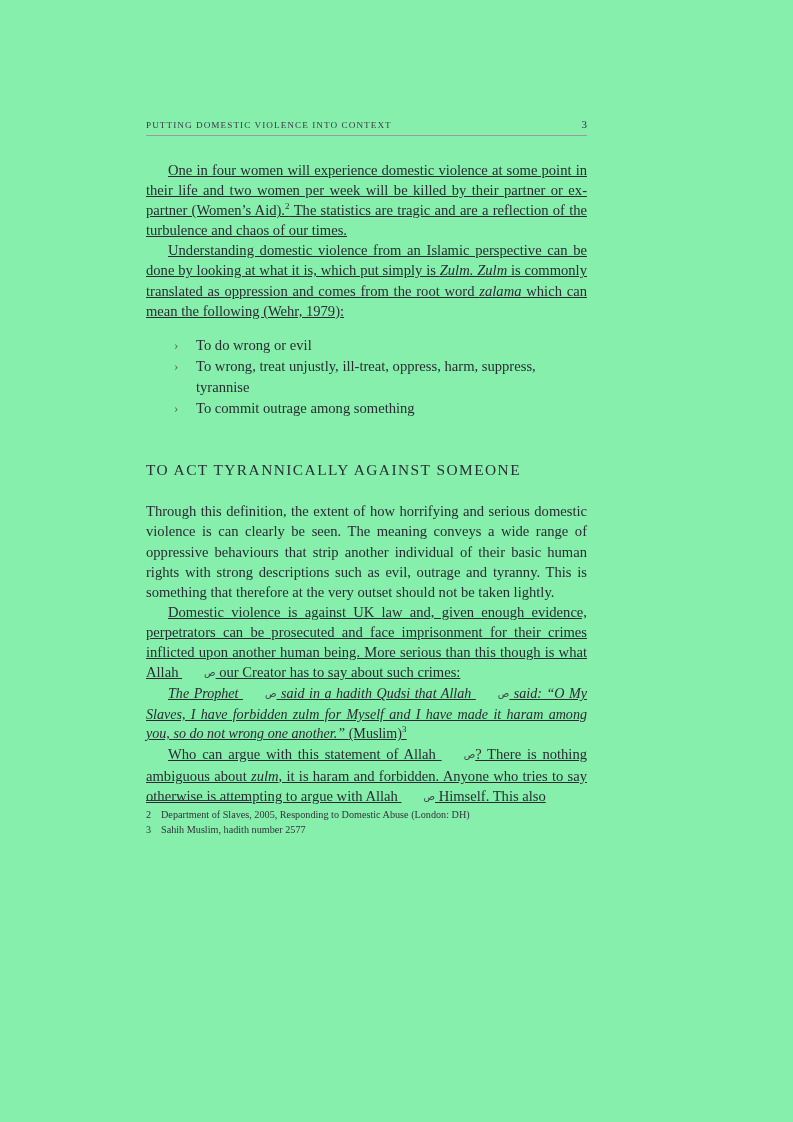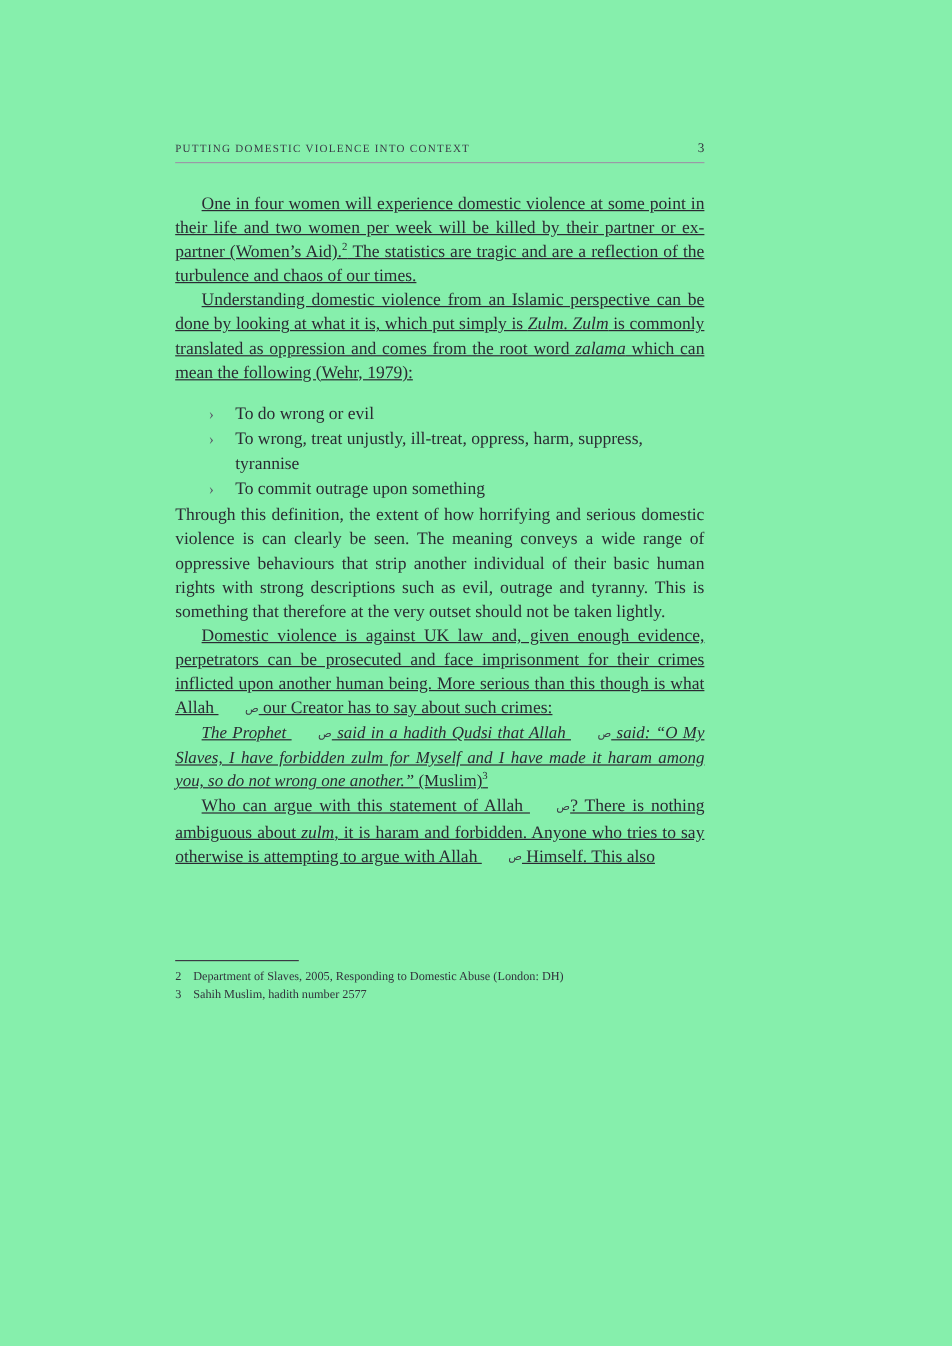--- a/index.html
+++ b/index.html
@@ -160,23 +160,24 @@
     </div>
     <hr class="rule">
 
     <p class="body indent"><span>One in four women will experience domestic violence at some point in their life and two women per week will be killed by their partner or ex-partner (Women’s Aid).</span><sup class="fn">2</sup><span> The statistics are tragic and are a reflection of the turbulence and chaos of our times.</span></p>
 
     <p class="body indent"><span>Understanding domestic violence from an Islamic perspective can be done by looking at what it is, which put simply is </span><i>Zulm. Zulm</i><span> is commonly translated as oppression and comes from the root word </span><i>zalama</i><span> which can mean the following (Wehr, 1979):</span></p>
 
     <ul class="deflist">
       <li><span class="marker">›</span><span>To do wrong or evil</span></li>
       <li><span class="marker">›</span><span>To wrong, treat unjustly, ill-treat, oppress, harm, suppress, tyrannise</span></li>
-      <li><span class="marker">›</span><span>To commit outrage upon something</span></li>
+      <li><span class="marker">›</span><span>To commit outrage among something</span></li>
     </ul>
 
+    <h2 class="section">TO ACT TYRANNICALLY AGAINST SOMEONE</h2>
 
     <p class="body noindent">Through this definition, the extent of how horrifying and serious domestic violence is can clearly be seen. The meaning conveys a wide range of oppressive behaviours that strip another individual of their basic human rights with strong descriptions such as evil, outrage and tyranny. This is something that therefore at the very outset should not be taken lightly.</p>
 
     <p class="body indent"><span>Domestic violence is against UK law and, given enough evidence, perpetrators can be prosecuted and face imprisonment for their crimes inflicted upon another human being. More serious than this though is what Allah </span><span class="honorific">ص</span><span> our Creator has to say about such crimes:</span></p>
 
     <p class="quote"><span>The Prophet </span><span class="honorific">ص</span><span> said in a hadith Qudsi that Allah </span><span class="honorific">ص</span><span> said: “O My Slaves, I have forbidden zulm for Myself and I have made it haram among you, so do not wrong one another.” </span><span class="roman">(Muslim)</span><sup class="fn roman">3</sup></p>
 
     <p class="body indent"><span>Who can argue with this statement of Allah </span><span class="honorific">ص</span><span>? There is nothing ambiguous about </span><i>zulm</i><span>, it is haram and forbidden. Anyone who tries to say otherwise is attempting to argue with Allah </span><span class="honorific">ص</span><span> Himself. This also</span></p>
 
   </div>

